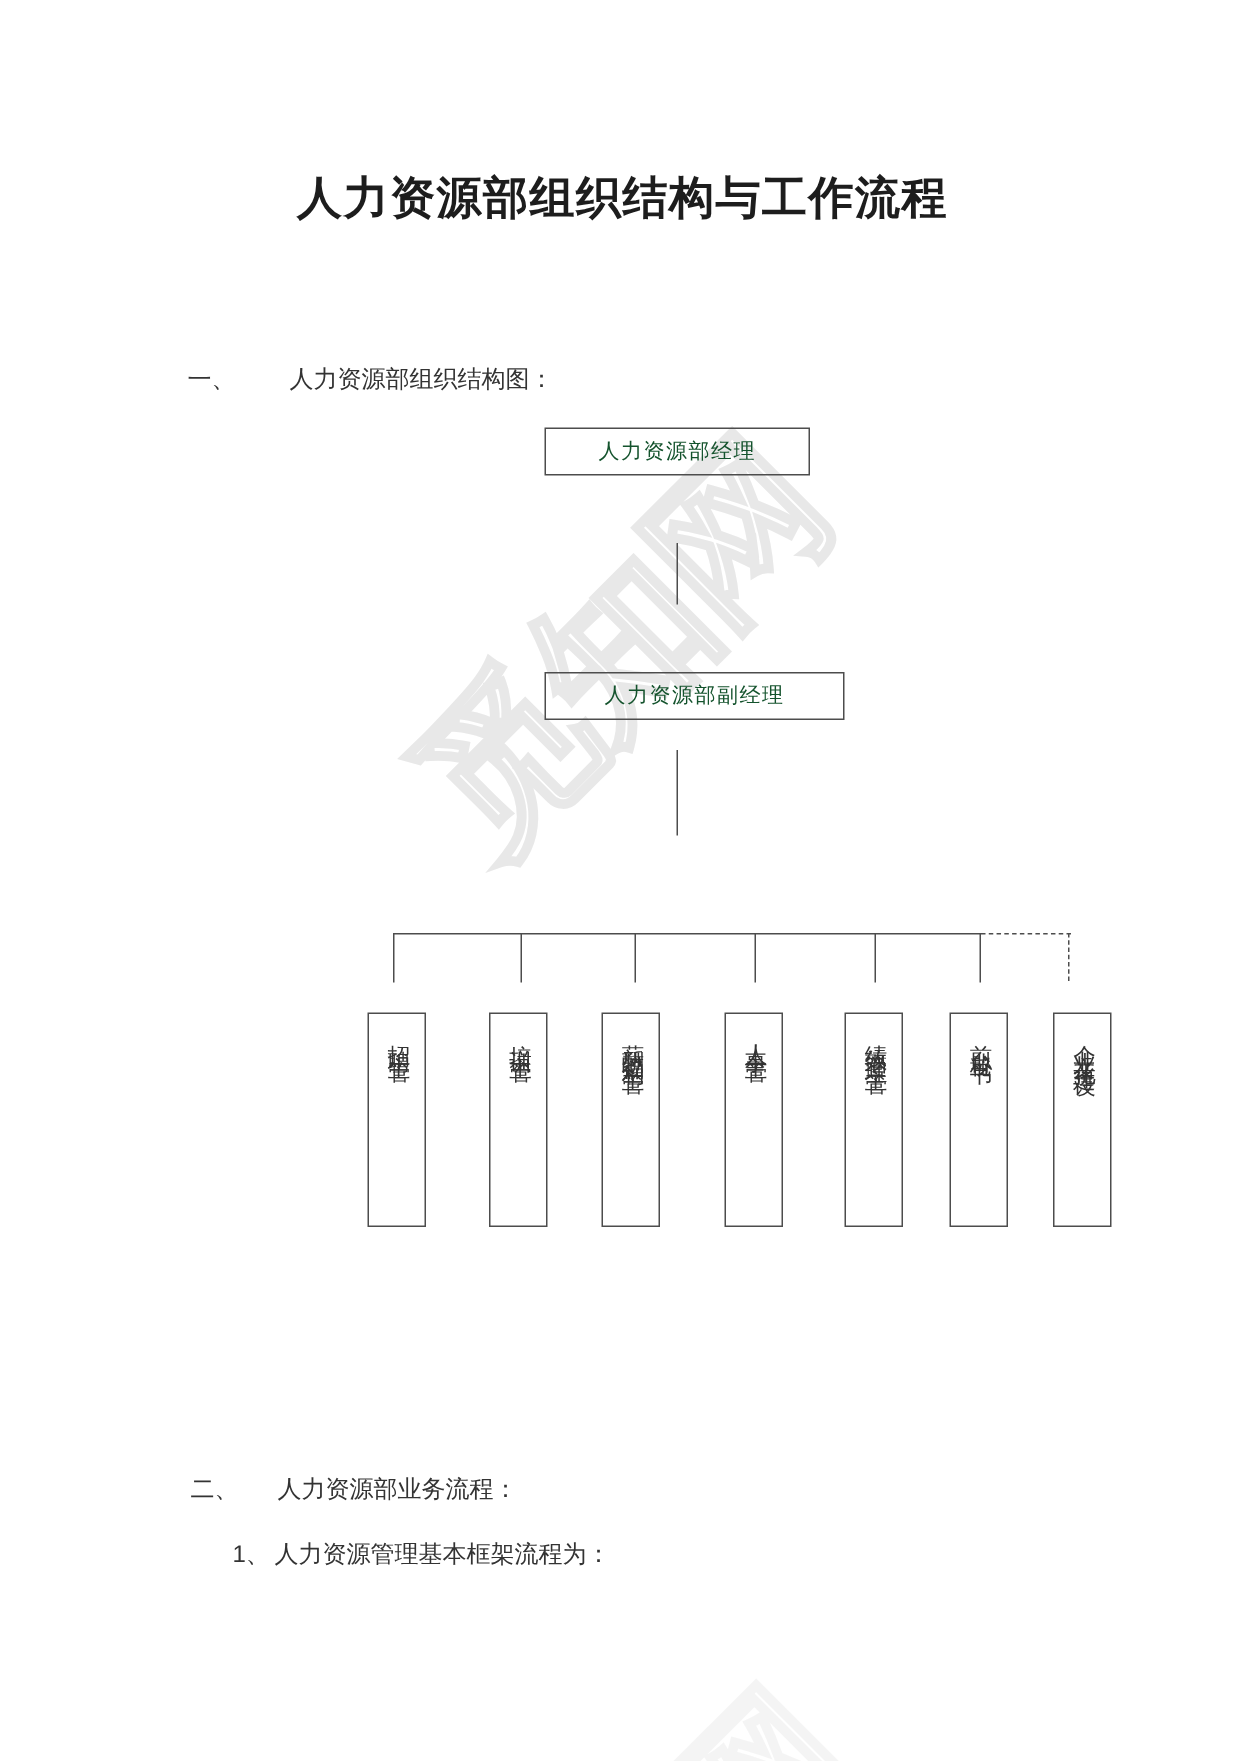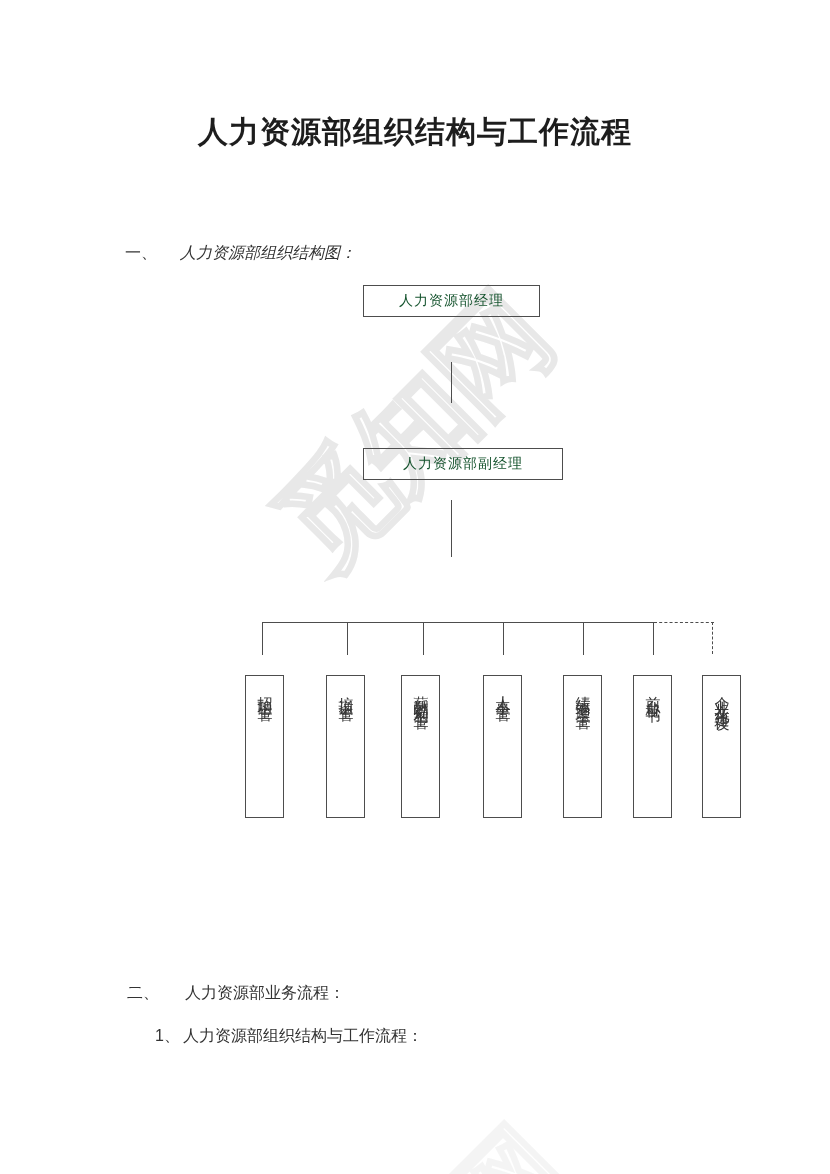--- a/index.html
+++ b/index.html
@@ -45,21 +45,21 @@
     letter-spacing: 1px;
     color: #1d1d1d;
   }
   .sec-num, .sec-text, .item-num, .item-text {
     position: absolute;
     font-size: 16px;
     color: #333333;
     white-space: nowrap;
   }
   .sec1-num  { left: 125px; top: 243px; }
-  .sec1-text { left: 180px; top: 243px; font-style: italic; }
+  .sec1-text { left: 193px; top: 243px; }
   .sec2-num  { left: 127px; top: 983px; }
   .sec2-text { left: 185px; top: 983px; }
   .item1-num  { left: 155px; top: 1026px; }
   .item1-text { left: 183px; top: 1026px; }
 
   
   .org-box {
     position: absolute;
     border: 1.4px solid #4d4d4d;
     background: transparent;
@@ -175,16 +175,16 @@
       <span class="dept-label">前台秘书</span>
     </div>
     <div class="dept-box" style="left:702px">
       <span class="dept-label">企业文化建设</span>
     </div>
 
     <span class="sec-num sec2-num">二、</span>
     <span class="sec-text sec2-text">人力资源部业务流程：</span>
 
     <span class="item-num item1-num">1、</span>
-    <span class="item-text item1-text">人力资源部组织结构与工作流程：</span>
+    <span class="item-text item1-text">人力资源管理基本框架流程为：</span>
 
   </div>
 </div>
 
 </body></html>

